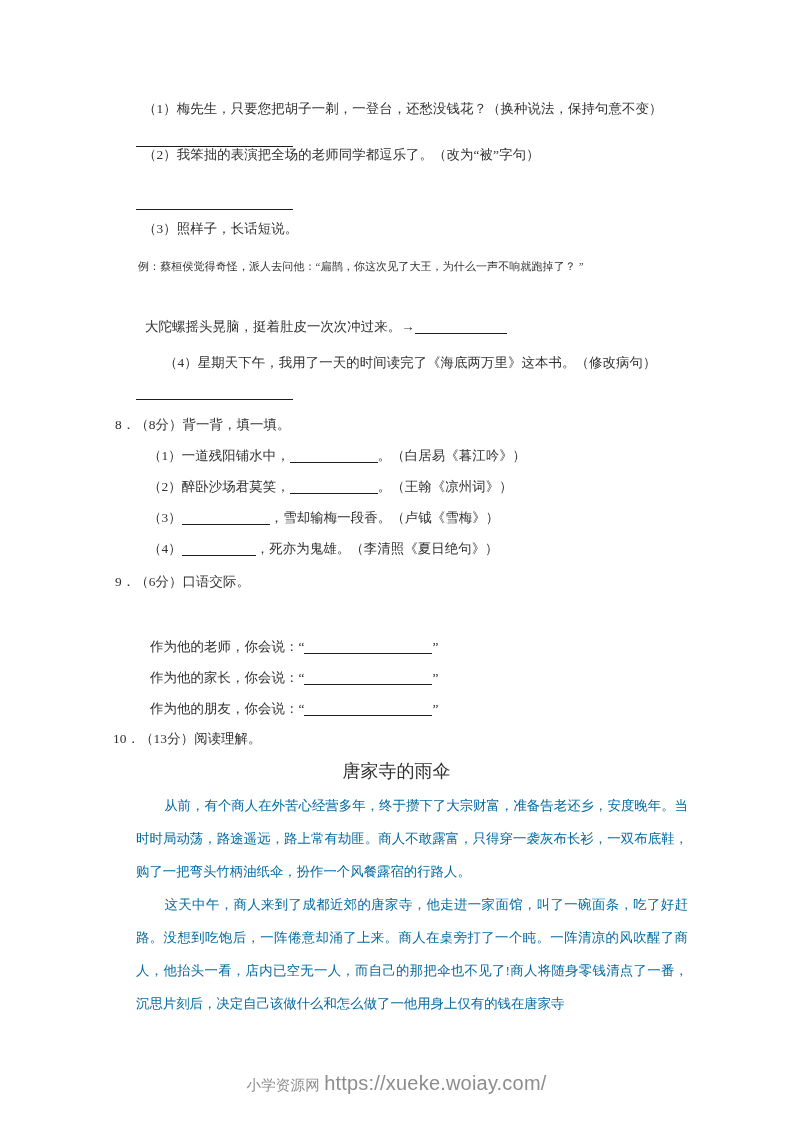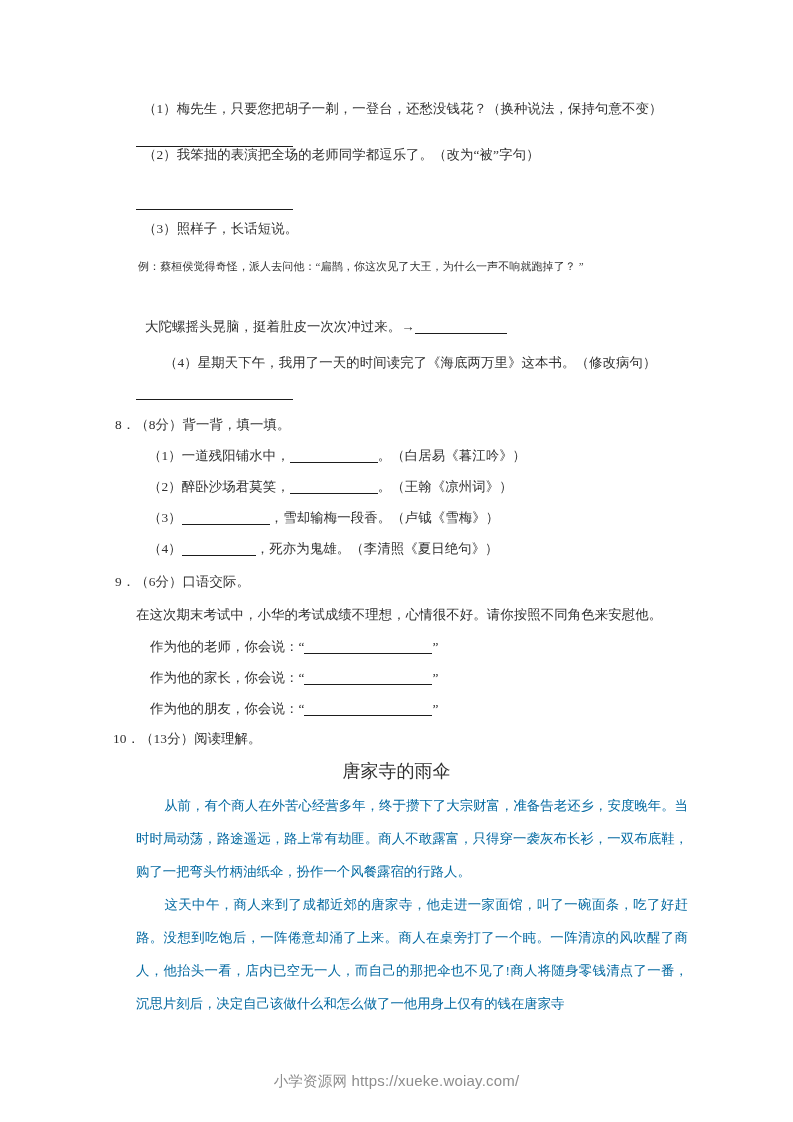--- a/index.html
+++ b/index.html
@@ -73,21 +73,21 @@
   .watermark {
     position: absolute;
     left: 0;
     width: 793px;
     text-align: center;
     font-family: "Liberation Sans", "DejaVu Sans", sans-serif;
     font-size: 14.5px;
     color: #8d8d8d;
     letter-spacing: .2px;
   }
-  .watermark .url { font-size: 15px; }
+  .watermark .url { font-size: 20px; }
 </style>
 </head>
 <body>
 
 <div class="page">
 
   <div class="ln q" style="left:143px; top:100px;">（1）梅先生，只要您把胡子一剃，一登台，还愁没钱花？（换种说法，保持句意不变）</div>
   <div class="rule" style="left:136px; top:146px; width:157px;"></div>
 
   <div class="ln q" style="left:143px; top:146px;">（2）我笨拙的表演把全场的老师同学都逗乐了。（改为“被”字句）</div>
@@ -117,21 +117,20 @@
   <div class="ln q" style="left:148px; top:509px;">
     <span>（3）</span><span class="blank" style="width:88px;"></span><span>，雪却输梅一段香。（卢钺《雪梅》）</span>
   </div>
 
   <div class="ln q" style="left:148px; top:540px;">
     <span>（4）</span><span class="blank" style="width:74px;"></span><span>，死亦为鬼雄。（李清照《夏日绝句》）</span>
   </div>
 
   <div class="ln q" style="left:115px; top:573px;">9．（6分）口语交际。</div>
 
-  <div class="ln q" style="left:136px; top:606px;">在这次期末考试中，小华的考试成绩不理想，心情很不好。请你按照不同角色来安慰他。</div>
 
   <div class="ln q" style="left:150px; top:669px;">
     <span>作为他的家长，你会说：“</span><span class="blank" style="width:128px;"></span><span>”</span>
   </div>
 
   <div class="ln q" style="left:150px; top:638px;">
     <span>作为他的老师，你会说：“</span><span class="blank" style="width:128px;"></span><span>”</span>
   </div>
 
   <div class="ln q" style="left:150px; top:700px;">

